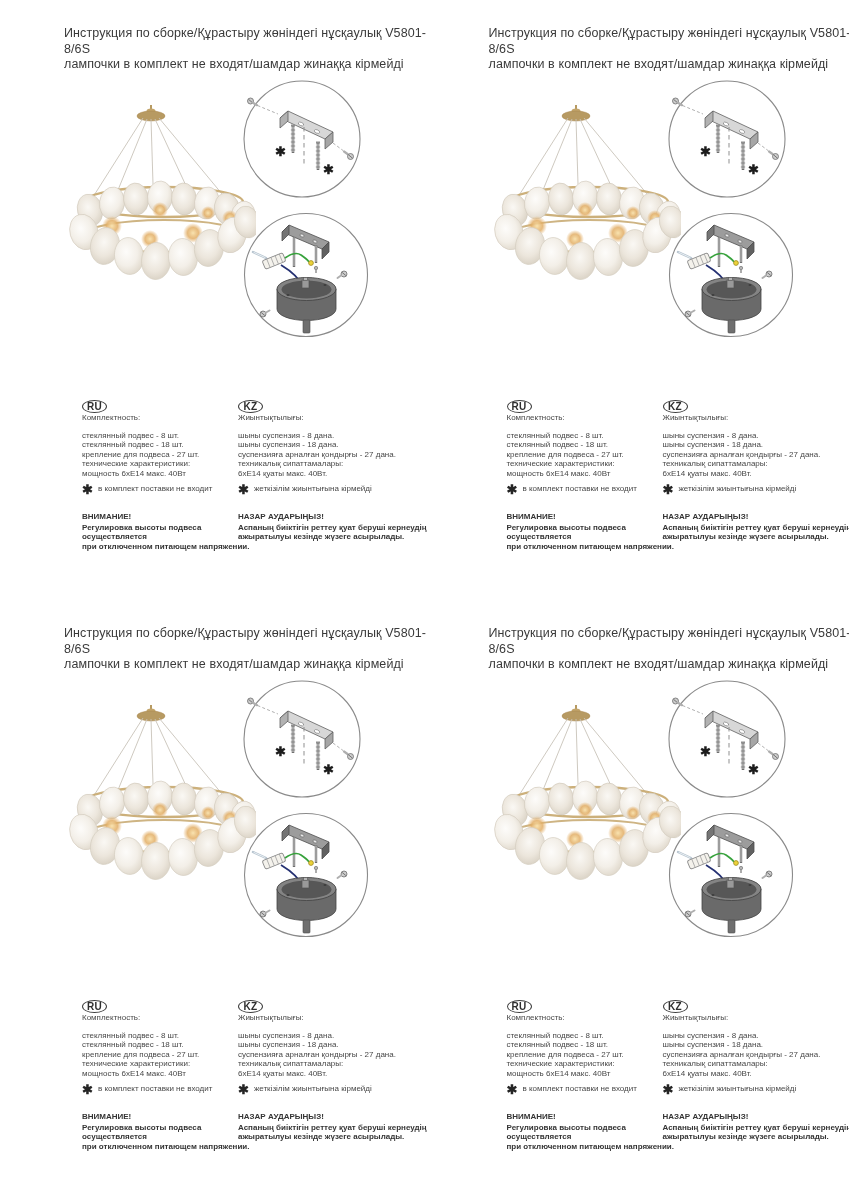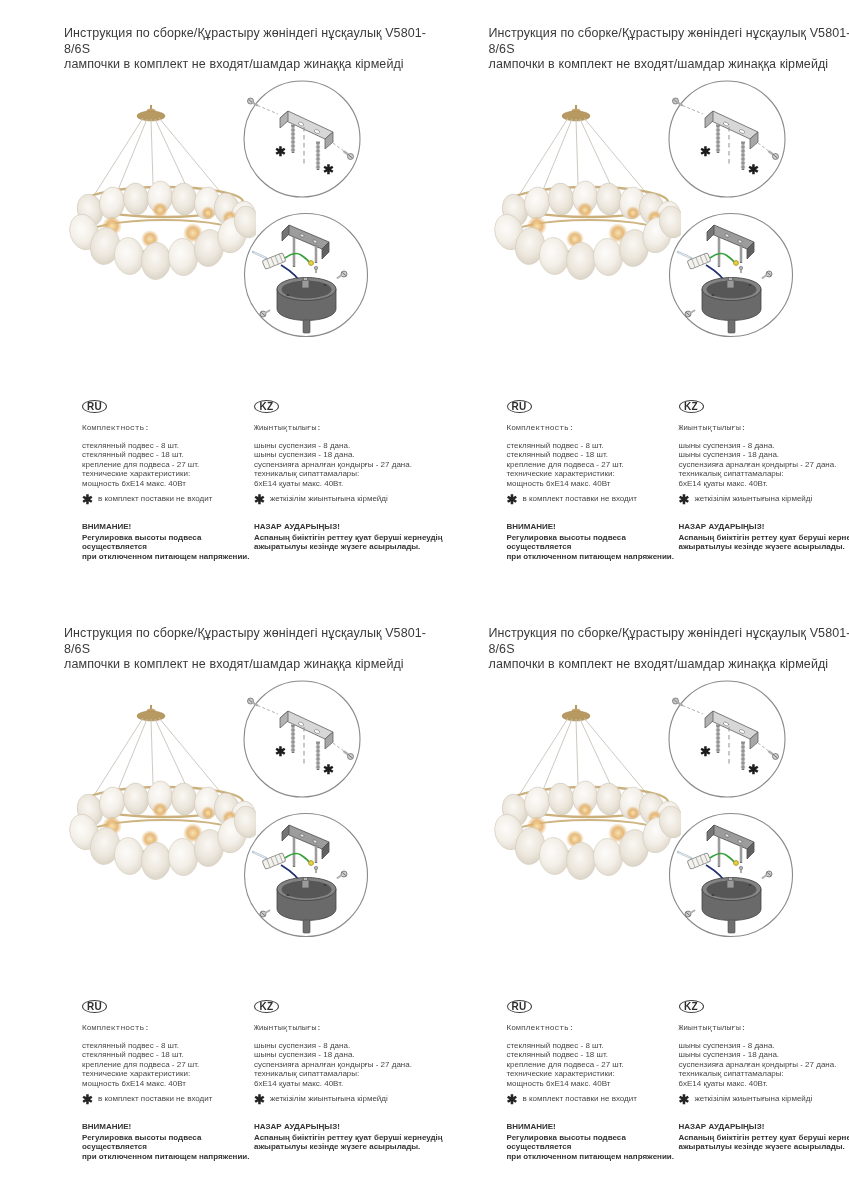--- a/index.html
+++ b/index.html
@@ -8,24 +8,24 @@
   .quadrant { position:relative; width:424.5px; height:600px; overflow:hidden; }
 
   .title { position:absolute; left:32px; top:26px; width:385px; font-size:12.5px; line-height:15.5px; color:#3a3a3a; letter-spacing:0.1px; }
 
   .chandelier-wrap { position:absolute; left:28px; top:86px; }
   .diag1-wrap { position:absolute; left:209px; top:79px; }
   .diag2-wrap { position:absolute; left:209px; top:211px; }
 
   .col { position:absolute; top:400px; font-size:8px; line-height:9.5px; color:#484848; }
   .col-ru { left:50px; width:172px; }
-  .col-kz { left:222px; width:196px; }
+  .col-kz { left:206px; width:196px; }
 
   .badge { display:inline-flex; align-items:center; justify-content:center; width:25px; height:13px; border:1.5px solid #3c3c3c; border-radius:50%; font-weight:bold; font-size:10px; color:#2e2e2e; box-sizing:border-box; letter-spacing:0.3px; }
-  .heading { margin-top:10px;font-family:Liberation Mono, monospace; }
+  .heading { margin-top:0; }
   .items { margin-top:8px; }
   .specs { }
   .note-row { margin-top:4px; height:14px; display:flex; align-items:center; }
   .note-ast { font-size:13px; font-weight:bold; color:#252525; margin-right:5px; line-height:13px; }
   .warning { margin-top:16px; font-weight:bold; color:#343434; line-height:9.5px; }
   .warning .w-title { margin-bottom:1px; }
 </style>
 </head>
 <body>
 

